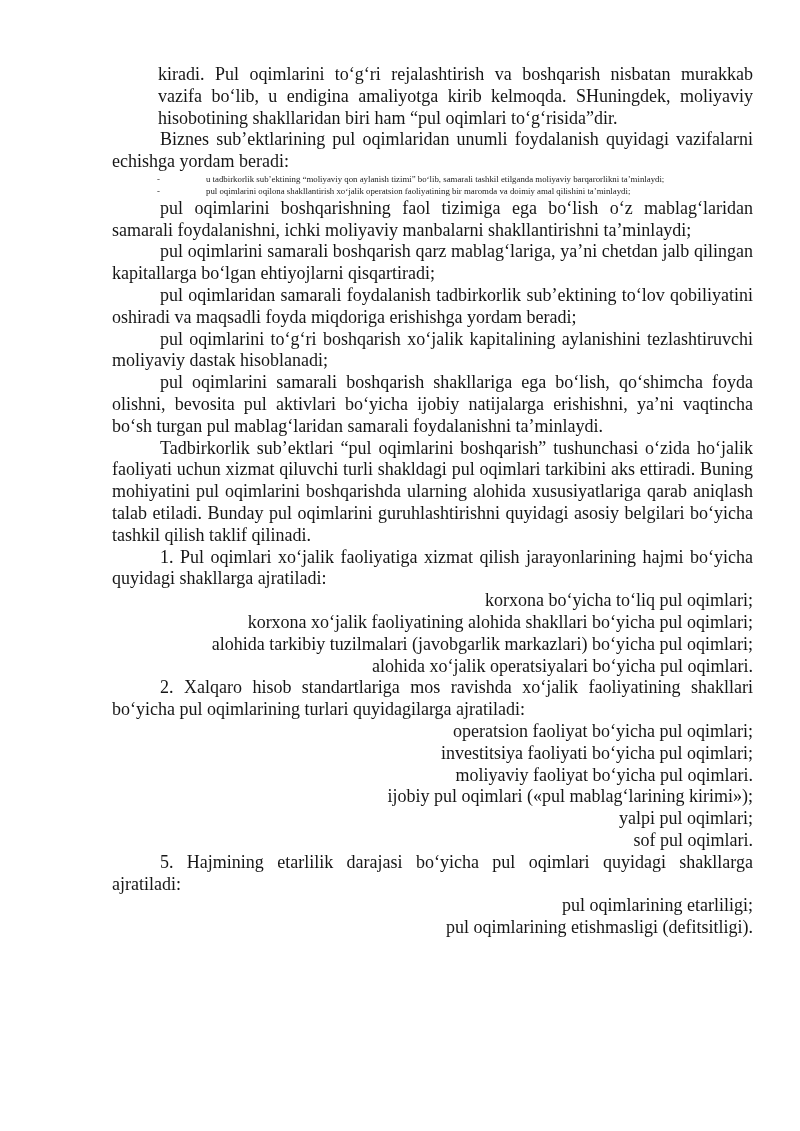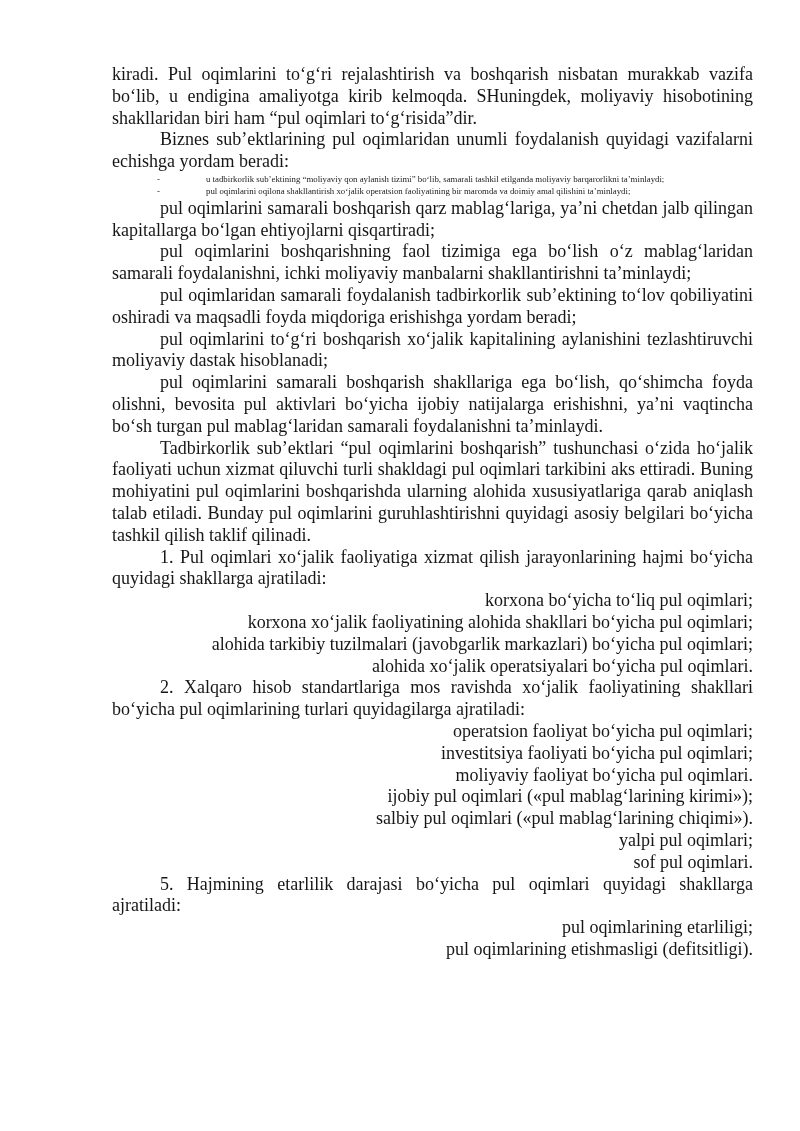--- a/index.html
+++ b/index.html
@@ -24,20 +24,21 @@
     line-height: 21.8px;
     color: #161616;
   }
   .p {
     margin: 0;
     text-align: justify;
     text-indent: 48px;
   }
   .p.noindent {
     text-indent: 0;
+    margin-left: 46px;
   }
   .p.line {
     text-align: right;
   }
   .tiny {
     margin: 0;
     display: flex;
     align-items: flex-start;
     text-align: left;
     font-size: 8.8px;
@@ -65,40 +66,39 @@
 
     <div class="tiny">
       <span class="dash">-</span>
       <span class="txt">u tadbirkorlik sub’ektining “moliyaviy qon aylanish tizimi” bo‘lib, samarali tashkil etilganda moliyaviy barqarorlikni ta’minlaydi;</span>
     </div>
     <div class="tiny">
       <span class="dash">-</span>
       <span class="txt">pul oqimlarini oqilona shakllantirish xo‘jalik operatsion faoliyatining bir maromda va doimiy amal qilishini ta’minlaydi;</span>
     </div>
 
+    <p class="p">pul oqimlarini boshqarishning faol tizimiga ega bo‘lish o‘z mablag‘laridan samarali foydalanishni, ichki moliyaviy manbalarni shakllantirishni ta’minlaydi;</p>
     <p class="p">pul oqimlarini samarali boshqarish qarz mablag‘lariga, ya’ni chetdan jalb qilingan kapitallarga bo‘lgan ehtiyojlarni qisqartiradi;</p>
-    <p class="p">pul oqimlarini boshqarishning faol tizimiga ega bo‘lish o‘z mablag‘laridan samarali foydalanishni, ichki moliyaviy manbalarni shakllantirishni ta’minlaydi;</p>
     <p class="p">pul oqimlaridan samarali foydalanish tadbirkorlik sub’ektining to‘lov qobiliyatini oshiradi va maqsadli foyda miqdoriga erishishga yordam beradi;</p>
     <p class="p">pul oqimlarini to‘g‘ri boshqarish xo‘jalik kapitalining aylanishini tezlashtiruvchi moliyaviy dastak hisoblanadi;</p>
     <p class="p">pul oqimlarini samarali boshqarish shakllariga ega bo‘lish, qo‘shimcha foyda olishni, bevosita pul aktivlari bo‘yicha ijobiy natijalarga erishishni, ya’ni vaqtincha bo‘sh turgan pul mablag‘laridan samarali foydalanishni ta’minlaydi.</p>
     <p class="p">Tadbirkorlik sub’ektlari “pul oqimlarini boshqarish” tushunchasi o‘zida ho‘jalik faoliyati uchun xizmat qiluvchi turli shakldagi pul oqimlari tarkibini aks ettiradi. Buning mohiyatini pul oqimlarini boshqarishda ularning alohida xususiyatlariga qarab aniqlash talab etiladi. Bunday pul oqimlarini guruhlashtirishni quyidagi asosiy belgilari bo‘yicha tashkil qilish taklif qilinadi.</p>
 
     <p class="p">1. Pul oqimlari xo‘jalik faoliyatiga xizmat qilish jarayonlarining hajmi bo‘yicha quyidagi shakllarga ajratiladi:</p>
     <p class="p line">korxona bo‘yicha to‘liq pul oqimlari;</p>
     <p class="p line">korxona xo‘jalik faoliyatining alohida shakllari bo‘yicha pul oqimlari;</p>
     <p class="p line">alohida tarkibiy tuzilmalari (javobgarlik markazlari) bo‘yicha pul oqimlari;</p>
     <p class="p line">alohida xo‘jalik operatsiyalari bo‘yicha pul oqimlari.</p>
 
     <p class="p">2. Xalqaro hisob standartlariga mos ravishda xo‘jalik faoliyatining shakllari bo‘yicha pul oqimlarining turlari quyidagilarga ajratiladi:</p>
     <p class="p line">operatsion faoliyat bo‘yicha pul oqimlari;</p>
     <p class="p line">investitsiya faoliyati bo‘yicha pul oqimlari;</p>
     <p class="p line">moliyaviy faoliyat bo‘yicha pul oqimlari.</p>
 
     <p class="p line">ijobiy pul oqimlari («pul mablag‘larining kirimi»);</p>
-    <p class="p line">salbiy pul oqimlari («pul mablag‘larining chiqimi»).</p>
 
     <p class="p line">yalpi pul oqimlari;</p>
     <p class="p line">sof pul oqimlari.</p>
 
     <p class="p">5. Hajmining etarlilik darajasi bo‘yicha pul oqimlari quyidagi shakllarga ajratiladi:</p>
     <p class="p line">pul oqimlarining etarliligi;</p>
     <p class="p line">pul oqimlarining etishmasligi (defitsitligi).</p>
 
   </div>
 </div>

